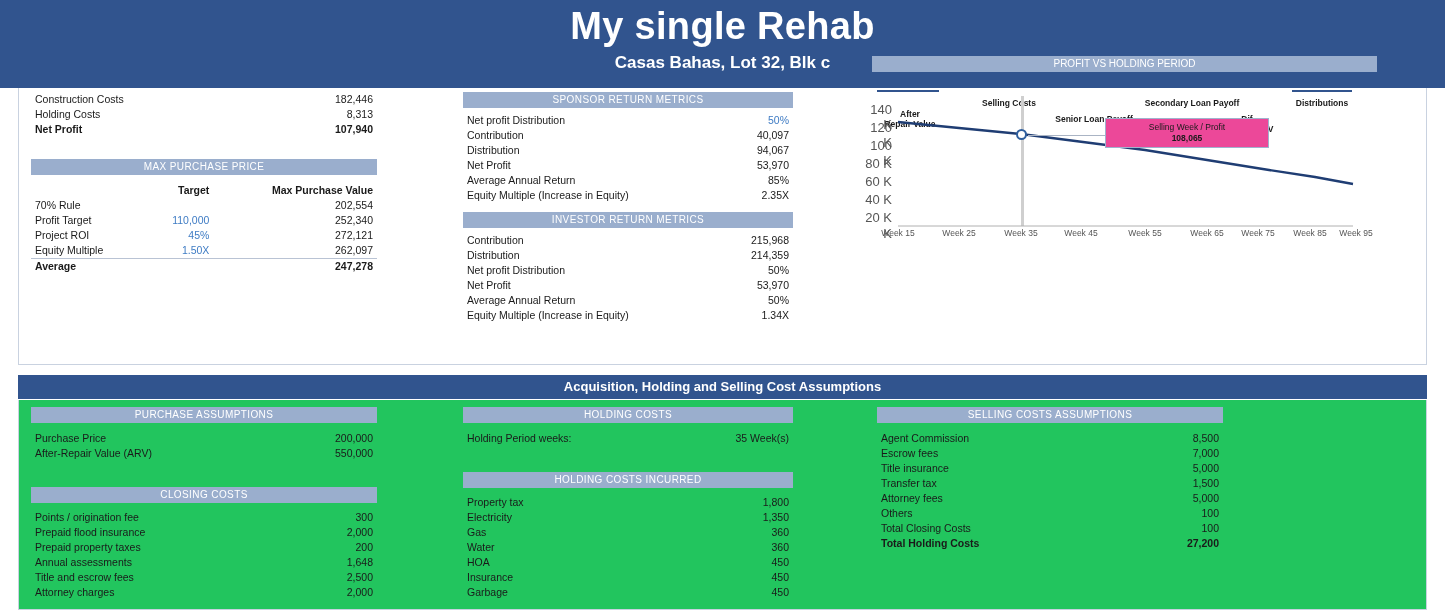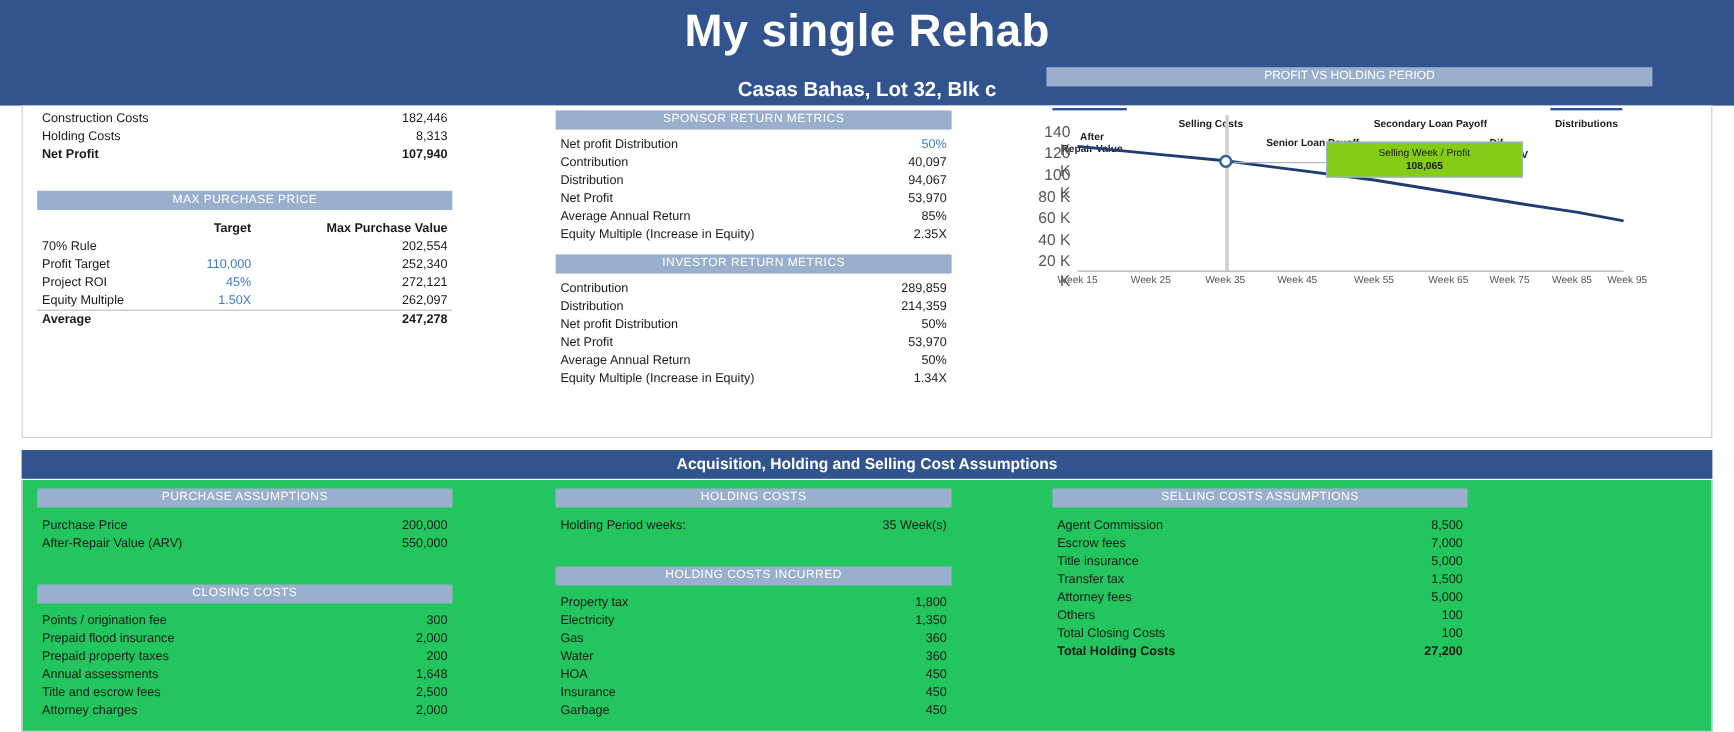--- a/index.html
+++ b/index.html
@@ -23,21 +23,21 @@
     position:relative;
   }
   .header h1 {
     margin:0;
     font-size:38px;
     font-weight:bold;
     letter-spacing:0.3px;
     line-height:44px;
   }
   .header h2 {
-    margin:16px;
+    margin:4px;
     font-size:17px;
     font-weight:bold;
     line-height:22px;
   }
   
   .top-panel {
     position:absolute;
     left:18px; top:88px;
     width:1409px; height:277px;
     background:#ffffff;
@@ -93,21 +93,21 @@
   }
   .plot { position:relative; width:520px; height:178px; }
   .ylabel { position:absolute; font-size:13px; color:#555; text-align:right; width:30px; }
   .xlabel { position:absolute; font-size:8.5px; color:#555; text-align:center; width:56px; top:156px; }
   .vline { position:absolute; width:3px; background:#cfcfcf; }
   .marker {
     position:absolute; width:11px; height:11px; border-radius:50%;
     border:2px solid #2f5f9e; background:#fff;
   }
   .callout {
-    position:absolute; background:#84cc16; border:1px solid #9fb2ce;
+    position:absolute; background:#ec4899; border:1px solid #9fb2ce;
     font-size:8.5px; text-align:center; padding:3px 6px; line-height:11px; color:#1a1a1a;
   }
   .callout-line { position:absolute; height:1px; background:#aab4c4; }
   
   .toplabels { position:absolute; left:858px; top:92px; width:560px; height:40px; font-size:8.5px; color:#1a1a1a; }
   .toplabels span { position:absolute; text-align:center; font-weight:bold; }
   .tickline { position:absolute; height:2px; background:#31548e; }
   
   .clip { overflow:hidden; }
 </style>
@@ -209,21 +209,21 @@
     </tbody>
       </table>
 
     <div style="height:9px;"></div>
 
     <div class="bar">INVESTOR RETURN METRICS</div>
     <table class="t" style="margin-top:5px;">
       <tbody>
           <tr>
         <td class="lbl">Contribution</td>
-        <td class="val">289,859</td>
+        <td class="val">215,968</td>
       </tr>
       <tr>
         <td class="lbl">Distribution</td>
         <td class="val">214,359</td>
       </tr>
       <tr>
         <td class="lbl">Net profit Distribution</td>
         <td class="val">50%</td>
       </tr>
       <tr>

